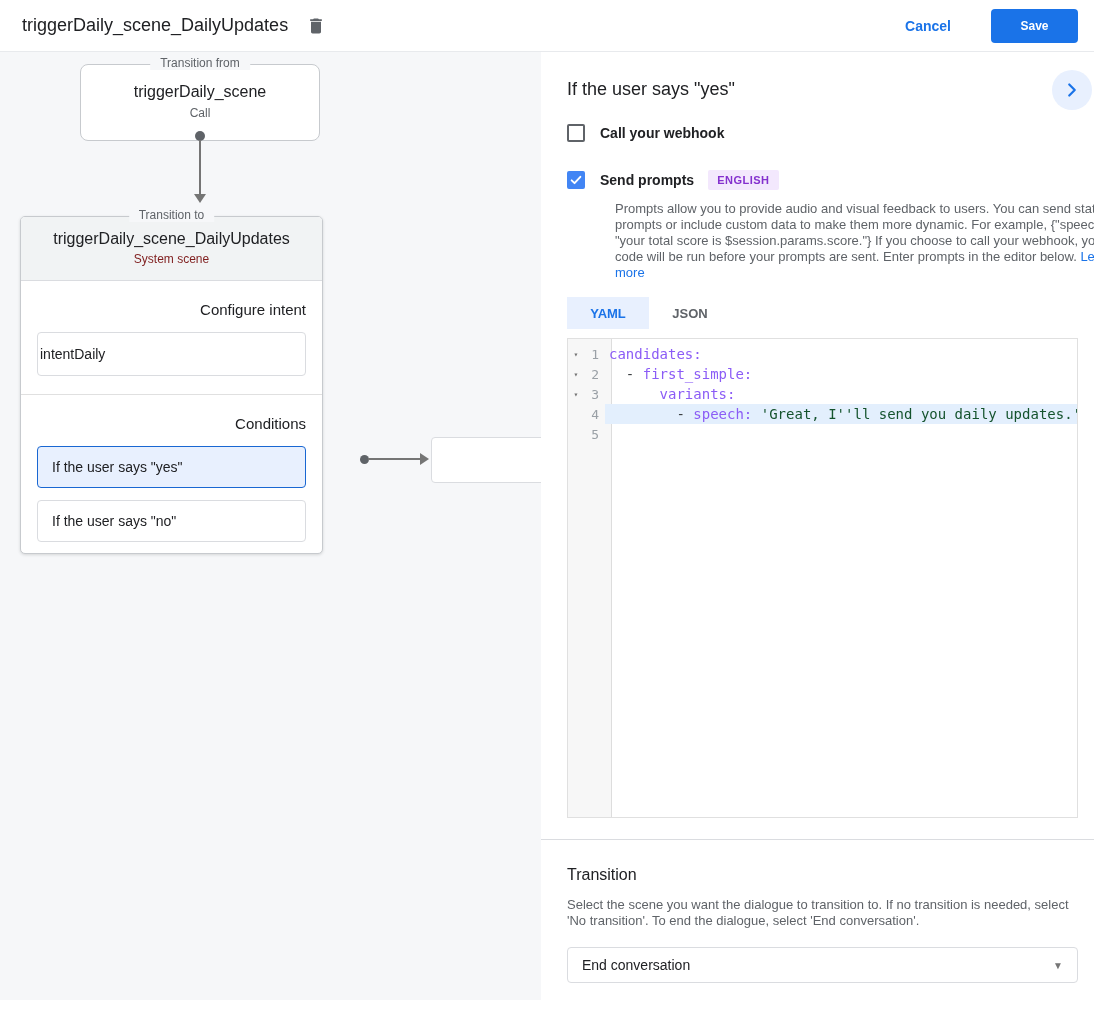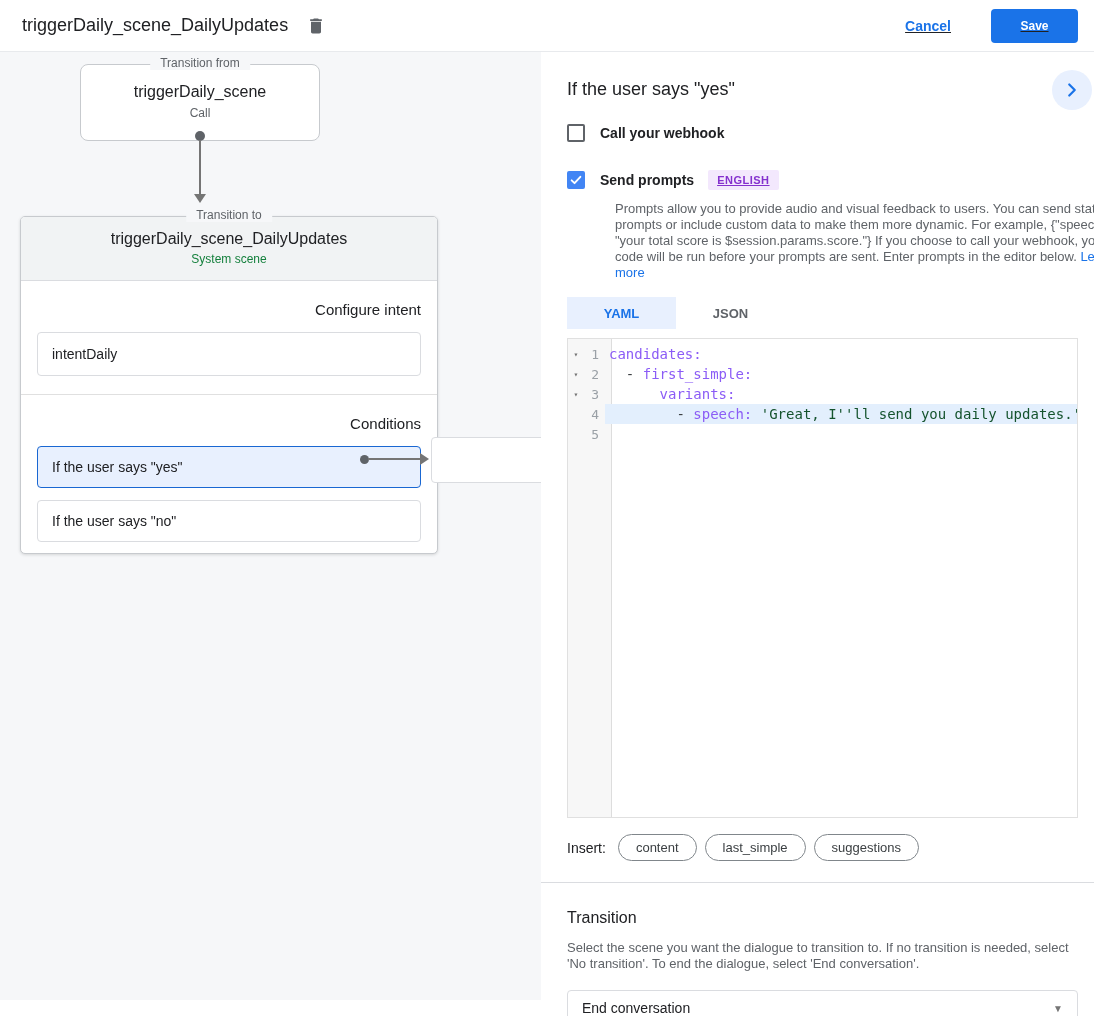--- a/index.html
+++ b/index.html
@@ -5,21 +5,21 @@
   * { margin:0; padding:0; box-sizing:border-box; }
   html,body { width:1094px; height:1016px; overflow:hidden; background:#fff;
     font-family:"Liberation Sans", sans-serif; color:#202124; }
 
   
   .header { position:absolute; left:0; top:0; width:1094px; height:52px; background:#fff;
     border-bottom:1px solid #e8eaed; display:flex; align-items:center; z-index:5; }
   .header-title { font-size:18px; margin-left:22px; color:#202124; }
   .trash-btn { margin-left:16px; width:24px; height:24px; border:none; background:none;
     cursor:pointer; display:flex; align-items:center; justify-content:center; }
-  .header-actions { margin-left:auto; display:flex; align-items:center; margin-right:16px;text-decoration:underline; }
+  .header-actions { margin-left:auto; display:flex; align-items:center; margin-right:16px; }
   .cancel-btn { color:#1a73e8; font-size:14px; font-weight:600; background:none; border:none;
     padding:8px 16px; margin-right:24px; cursor:pointer; }
   .save-btn { background:#1a73e8; color:#fff; font-size:12px; font-weight:600; border:none;
     border-radius:4px; width:87px; height:34px; cursor:pointer; }
 
   
   .canvas { position:absolute; left:0; top:36px; width:541px; height:964px;
     background:#f6f7f9; overflow:hidden; }
   .legend { position:absolute; top:-9px; left:50%; transform:translateX(-50%);
     background:#f6f7f9; color:#5f6368; font-size:12px; padding:0 10px; white-space:nowrap; }
@@ -28,31 +28,31 @@
     background:#fff; border:1px solid #c7cace; border-radius:8px; text-align:center; }
   .from-box .scene-name { font-size:16px; margin-top:18px; }
   .from-box .scene-type { font-size:12px; color:#5f6368; margin-top:5px; }
 
   .v-dot { position:absolute; left:195px; top:95px; width:10px; height:10px;
     border-radius:50%; background:#5f6368; }
   .v-line { position:absolute; left:199px; top:104px; width:2px; height:54px; background:#757575; }
   .v-head { position:absolute; left:194px; top:158px; width:0; height:0;
     border-left:6px solid transparent; border-right:6px solid transparent; border-top:9px solid #757575; }
 
-  .to-card { position:absolute; left:20px; top:180px; width:418px; height:338px;
+  .to-card { position:absolute; left:20px; top:180px; width:303px; height:338px;
     background:#fff; border:1px solid #c7cace; border-radius:5px;
     box-shadow:0 1px 3px rgba(60,64,67,.18); }
   .to-card .card-header { background:#f1f3f4; border-bottom:1px solid #dadce0;
     border-radius:4px 4px 0 0; height:64px; text-align:center; }
   .to-card .scene-name { font-size:16px; padding-top:13px; }
-  .to-card .scene-type { font-size:12px; color:#15803d; margin-top:4px; }
+  .to-card .scene-type { font-size:12px; color:#7f1d1d; margin-top:4px; }
   .card-section { padding:14px 16px 18px 16px; }
   .section-heading { font-size:15px; color:#202124; margin:6px 0 14px 0;text-align:right; }
   .intent-input { height:44px; border:1px solid #dadce0; border-radius:4px; background:#fff;
-    font-size:14px; display:flex; align-items:center; padding-left:14px; }
+    font-size:14px; display:flex; align-items:center; padding-left:2px; }
   .cond-section { border-top:1px solid #e0e0e0; }
   .cond-item { height:42px; border:1px solid #dadce0; border-radius:4px; background:#fff;
     font-size:14px; display:flex; align-items:center; padding-left:14px; cursor:pointer; }
   .cond-item + .cond-item { margin-top:12px; }
   .cond-item.selected { background:#e8f0fe; border:1px solid #1967d2; }
 
   .h-dot { position:absolute; left:360px; top:419px; width:9px; height:9px;
     border-radius:50%; background:#5f6368; }
   .h-line { position:absolute; left:368px; top:422px; width:53px; height:2px; background:#757575; }
   .h-head { position:absolute; left:420px; top:417px; width:0; height:0;
@@ -71,27 +71,27 @@
 
   .check-row { display:flex; align-items:center;text-align:right; }
   .check-row.webhook { margin-top:24px; }
   .check-row.prompts { margin-top:28px; }
   .checkbox { width:18px; height:18px; border:2px solid #5f6368; border-radius:2px;
     background:#fff; cursor:pointer; flex:none; }
   .checkbox.checked { background:#4285f4; border-color:#4285f4;
     display:flex; align-items:center; justify-content:center; }
   .check-label { font-size:14px; font-weight:700; margin-left:15px; color:#202124; }
   .lang-badge { margin-left:14px; background:#f3e8fd; color:#8430ce; font-size:11px;
-    font-weight:700; letter-spacing:.5px; padding:4px 9px; border-radius:2px;text-decoration:underline; }
+    font-weight:700; letter-spacing:.5px; padding:4px 9px; border-radius:2px; }
 
   .desc { margin-top:11px; font-size:13px; line-height:16px; color:#5f6368; width:520px;margin-left:48px; }
   .learn-more { color:#1a73e8; text-decoration:none; cursor:pointer; }
 
   .tabs { margin-top:16px; display:flex; }
-  .tab { width:109px; height:32px; display:flex; align-items:center; justify-content:center;
+  .tab { width:82px; height:32px; display:flex; align-items:center; justify-content:center;
     font-size:13px; font-weight:700; color:#5f6368; cursor:pointer; }
   .tab.active { background:#e8f0fe; color:#1a73e8; }
 
   
   .editor { margin-top:9px; height:480px; border:1px solid #e0e0e0; position:relative;
     background:#fff; overflow:hidden; font-family:"DejaVu Sans Mono", monospace; }
   .gutter-bg { position:absolute; left:0; top:0; bottom:0; width:44px; background:#f7f7f7;
     border-right:1px solid #ddd; }
   .code-lines { position:relative; padding-top:5px; }
   .cline { display:flex; height:20px; align-items:center; position:relative; }
@@ -242,26 +242,20 @@
         <span class="ctext"><span class="tok-plain">        - </span><span class="tok-key">speech: </span><span class="tok-str">'Great, I''ll send you daily updates.'</span></span>
       </div>
       <div class="cline">
         <span class="fold"></span>
         <span class="lnum">5</span>
         <span class="ctext"></span>
       </div>
     </div>
   </div>
 
-  <div class="insert-row">
-    <span class="insert-label">Insert:</span>
-    <button class="chip">content</button>
-    <button class="chip">last_simple</button>
-    <button class="chip">suggestions</button>
-  </div>
 
   <hr class="panel-divider">
 
   <div class="transition-heading">Transition</div>
   <p class="transition-desc">Select the scene you want the dialogue to transition to. If no transition is needed, select 'No transition'. To end the dialogue, select 'End conversation'.</p>
 
   <div class="select-box">
     <span>End conversation</span>
     <span class="select-caret">▼</span>
   </div>

